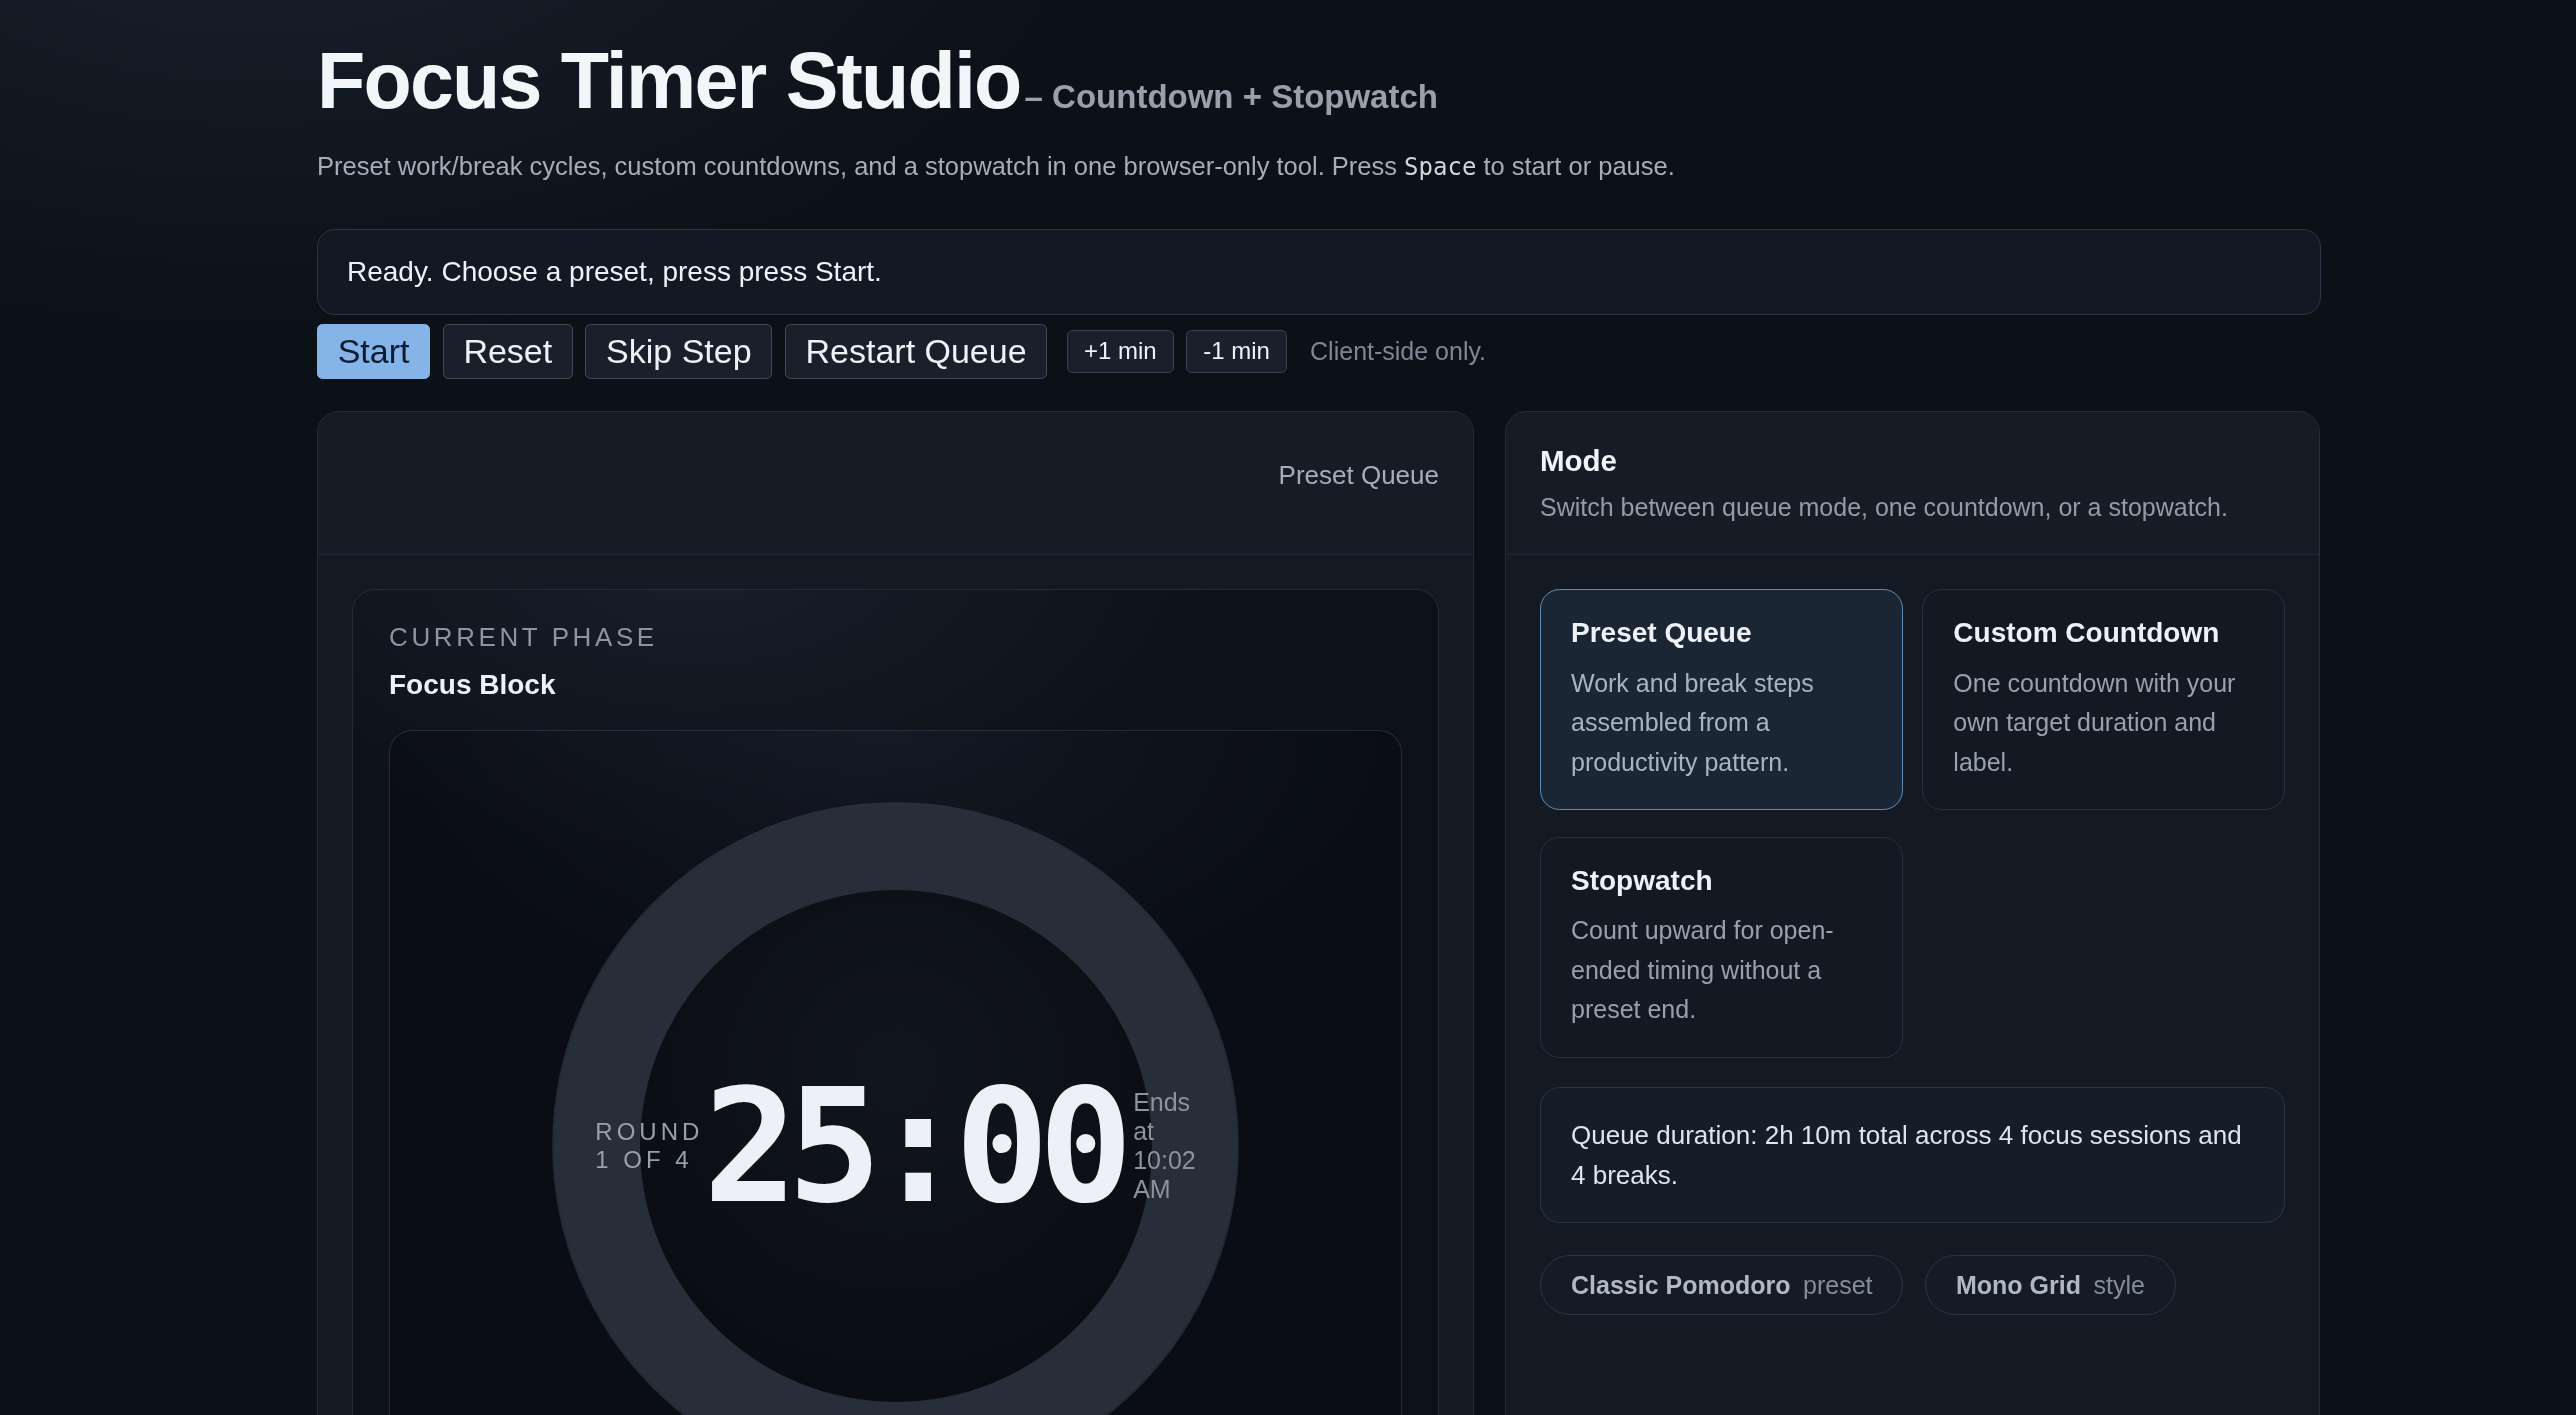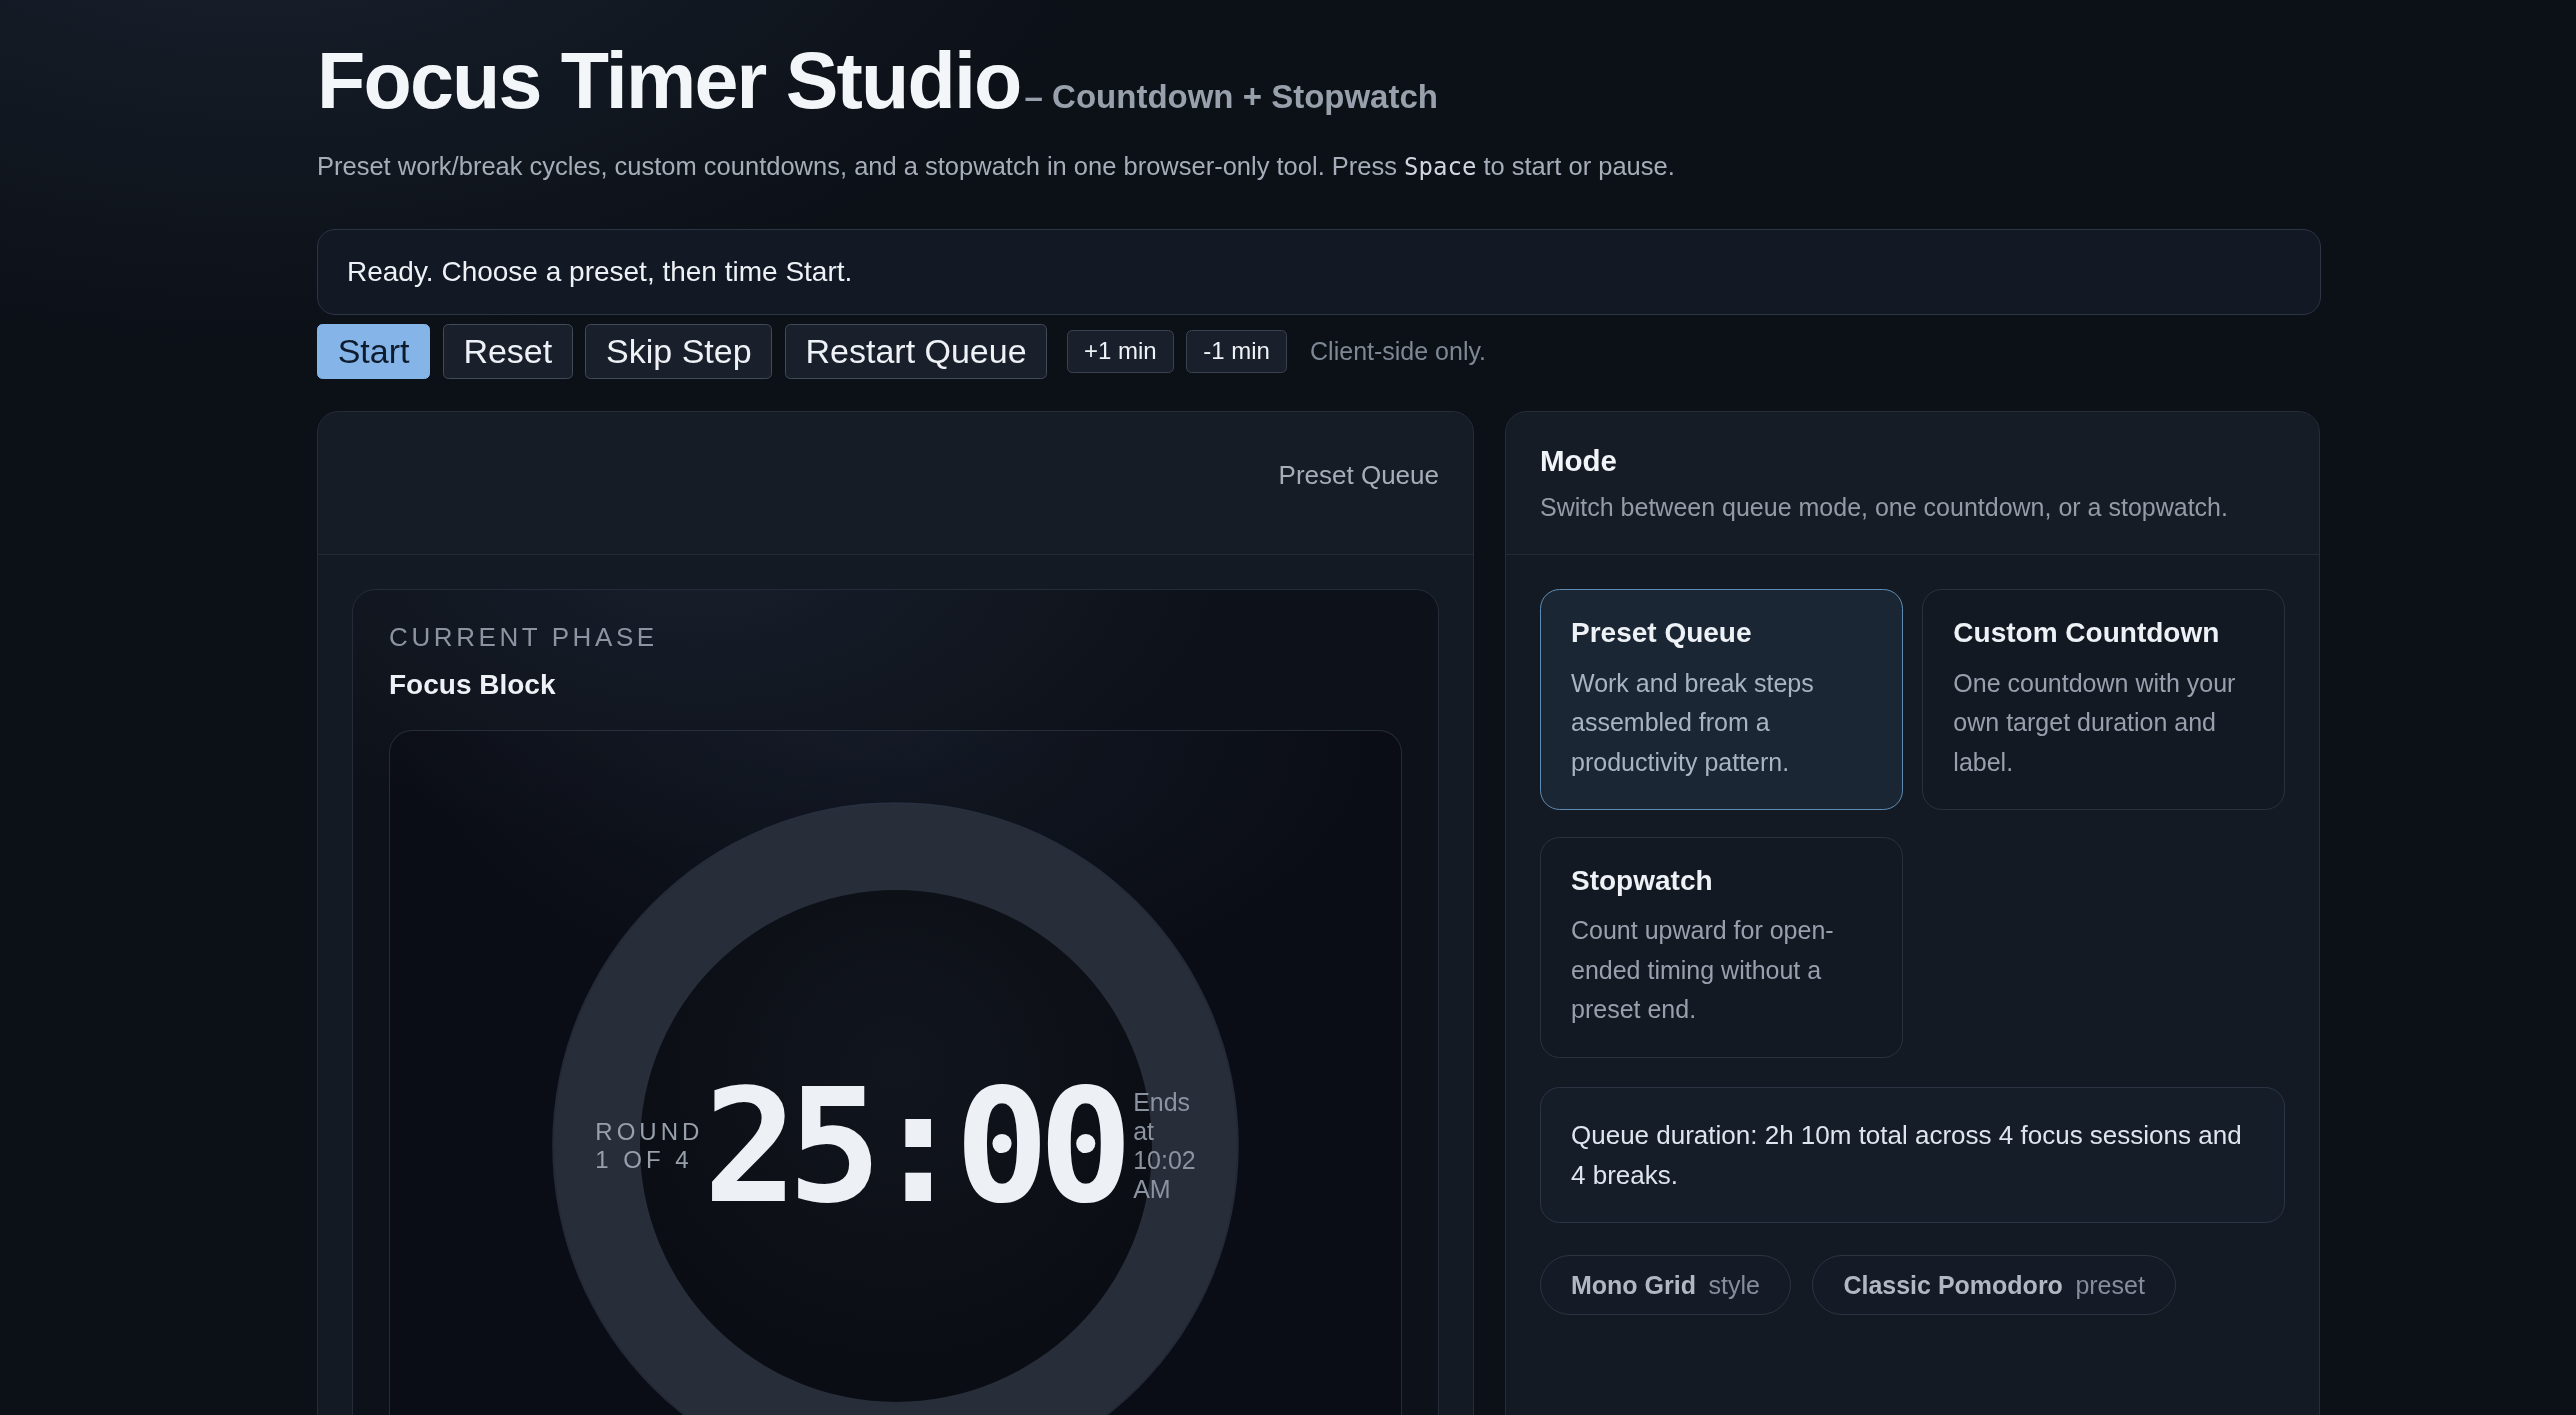--- a/index.html
+++ b/index.html
@@ -114,21 +114,21 @@
 <body>
 
 <div class="container">
 
   <header>
     <h1 class="app-title"><span>Focus Timer Studio</span><span class="app-subtitle">– Countdown + Stopwatch</span></h1>
     <p class="tagline"><span>Preset work/break cycles, custom countdowns, and a stopwatch in one browser-only tool. Press </span><span class="kbd">Space</span><span> to start or pause.</span></p>
   </header>
 
   <div class="status-box">
-    <span>Ready. Choose a preset, then time Start.</span>
+    <span>Ready. Choose a preset, press press Start.</span>
   </div>
 
   <div class="toolbar">
     <button class="btn primary">Start</button>
     <button class="btn">Reset</button>
     <button class="btn">Skip Step</button>
     <button class="btn">Restart Queue</button>
     <button class="btn small first">+1 min</button>
     <button class="btn small">-1 min</button>
     <span class="toolbar-note">Client-side only.</span>
@@ -173,26 +173,26 @@
             <div class="opt-desc">One countdown with your own target duration and label.</div>
           </div>
           <div class="mode-option">
             <div class="opt-title">Stopwatch</div>
             <div class="opt-desc">Count upward for open-ended timing without a preset end.</div>
           </div>
         </div>
         <div class="queue-note">Queue duration: 2h 10m total across 4 focus sessions and 4 breaks.</div>
         <div class="chips">
           <div class="chip">
+            <span class="chip-label">Classic Pomodoro</span>
+            <span class="chip-suffix">preset</span>
+          </div>
+          <div class="chip">
             <span class="chip-label">Mono Grid</span>
             <span class="chip-suffix">style</span>
-          </div>
-          <div class="chip">
-            <span class="chip-label">Classic Pomodoro</span>
-            <span class="chip-suffix">preset</span>
           </div>
         </div>
       </div>
     </section>
 
   </div>
 </div>
 
 
 </body></html>

